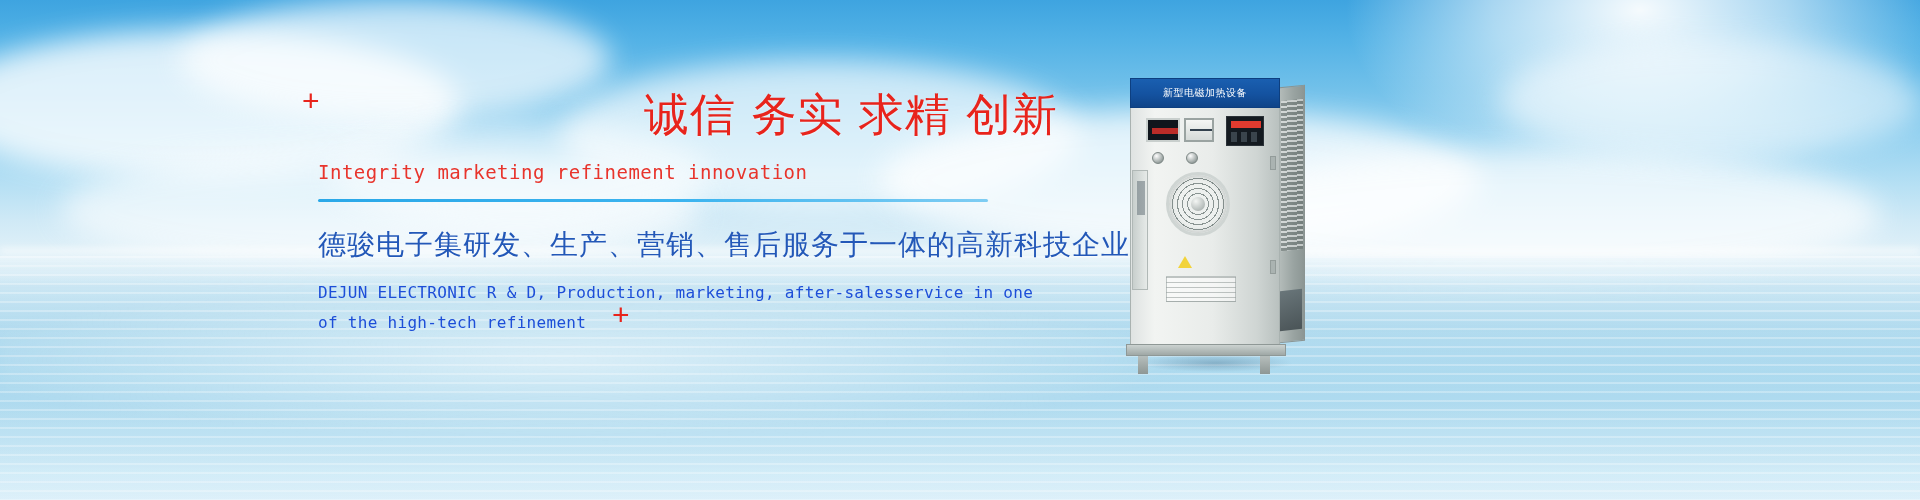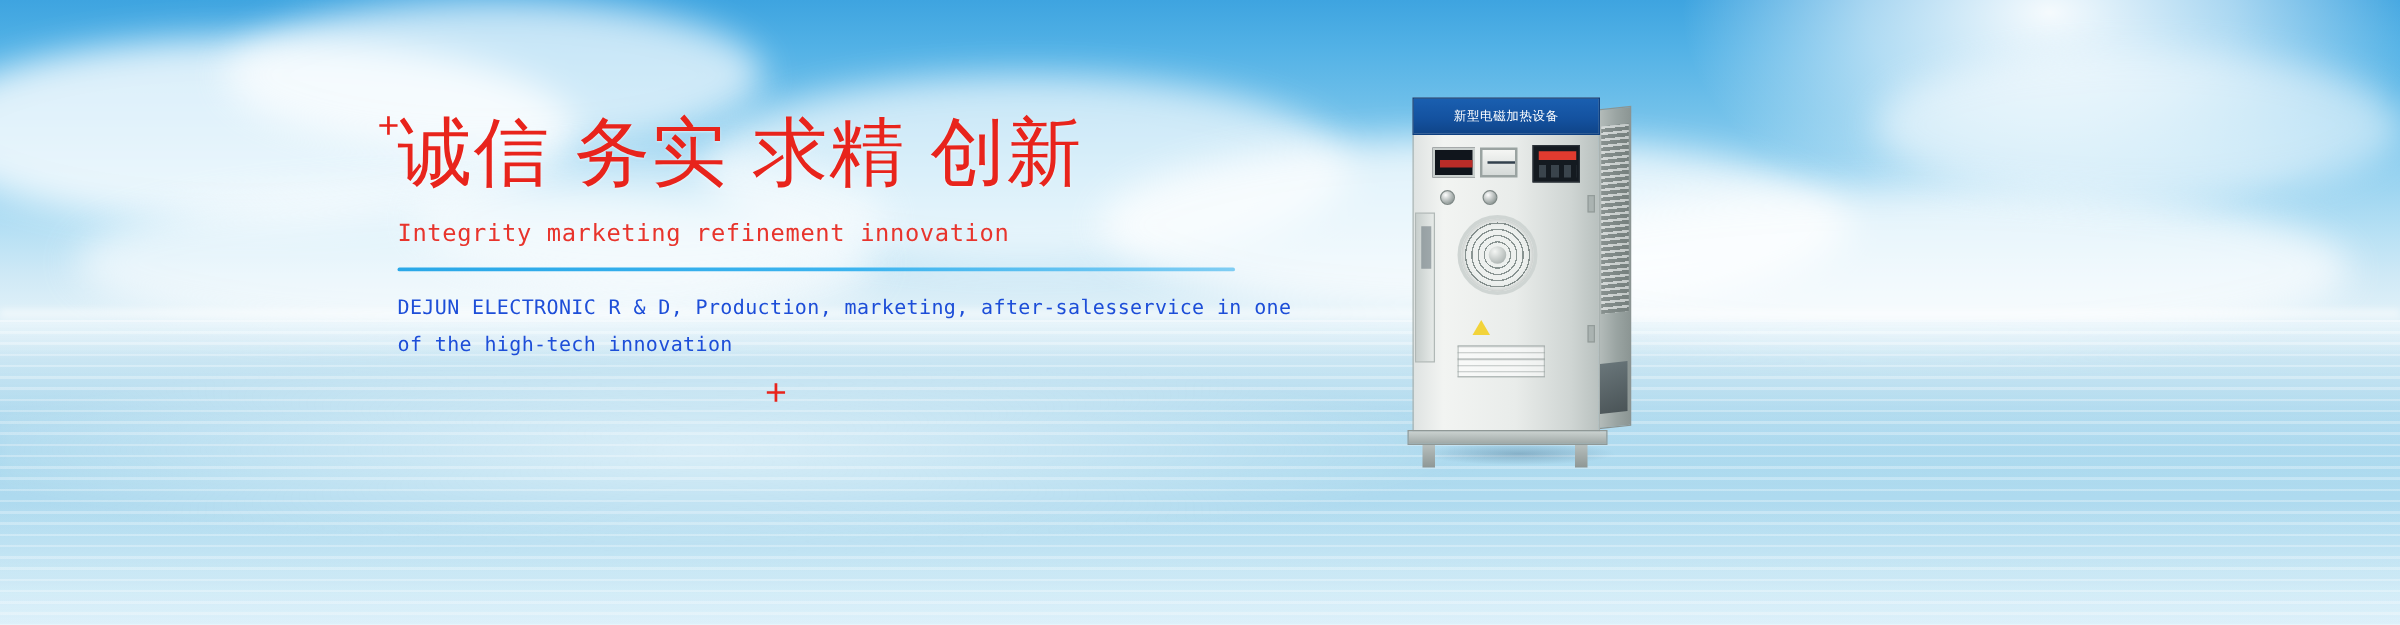--- a/index.html
+++ b/index.html
@@ -72,25 +72,26 @@
   .c5 { left:1180px; top:150px; width:700px; height:130px; opacity:.75; }
   .c6 { left:60px;   top:150px; width:640px; height:120px; opacity:.65; }
   .c7 { left:1500px; top:40px;  width:420px; height:120px; opacity:.55; }
   .c8 { left:330px;  top:120px; width:380px; height:110px; opacity:.55; }
 
   
   .copy { position:absolute; left:318px; top:92px; width:740px; }
 
   .headline {
     font-family:"DejaVu Sans", sans-serif;
-    font-size:60px; line-height:1.0;
+    font-size:45px; line-height:1.0;
     color:#e8241c; font-weight:400;
     letter-spacing:1px;
     white-space:nowrap;
     text-shadow:0 1px 2px rgba(255,255,255,0.55);
+    text-align:right;
   }
   .tagline {
     margin-top:24px;
     font-family:"DejaVu Sans Mono", monospace;
     font-size:19px; color:#e8342c; letter-spacing:0.5px;
     white-space:nowrap;
   }
   .divider {
     margin-top:16px;
     width:670px; height:3px;
@@ -274,23 +275,24 @@
   <div class="sea"></div>
   <div class="sea-glow"></div>
 
   <div class="plus plus-1">+</div>
   <div class="plus plus-2">+</div>
 
   <div class="copy">
     <div class="headline">诚信 务实 求精 创新</div>
     <div class="tagline">Integrity  marketing  refinement  innovation</div>
     <div class="divider"></div>
+    <div class="subtitle">德骏电子集研发、生产、营销、售后服务于一体的高新科技企业</div>
     <div class="desc">
       <div>DEJUN ELECTRONIC R &amp; D, Production, marketing, after-salesservice in one</div>
-      <div>of the high-tech innovation</div>
+      <div>of the high-tech refinement</div>
     </div>
   </div>
 
   <div class="machine">
     <div class="m-shadow"></div>
     <div class="m-side"></div>
     <div class="m-vents"></div>
     <div class="m-accent"></div>
     <div class="m-body"></div>
     <div class="m-header">

